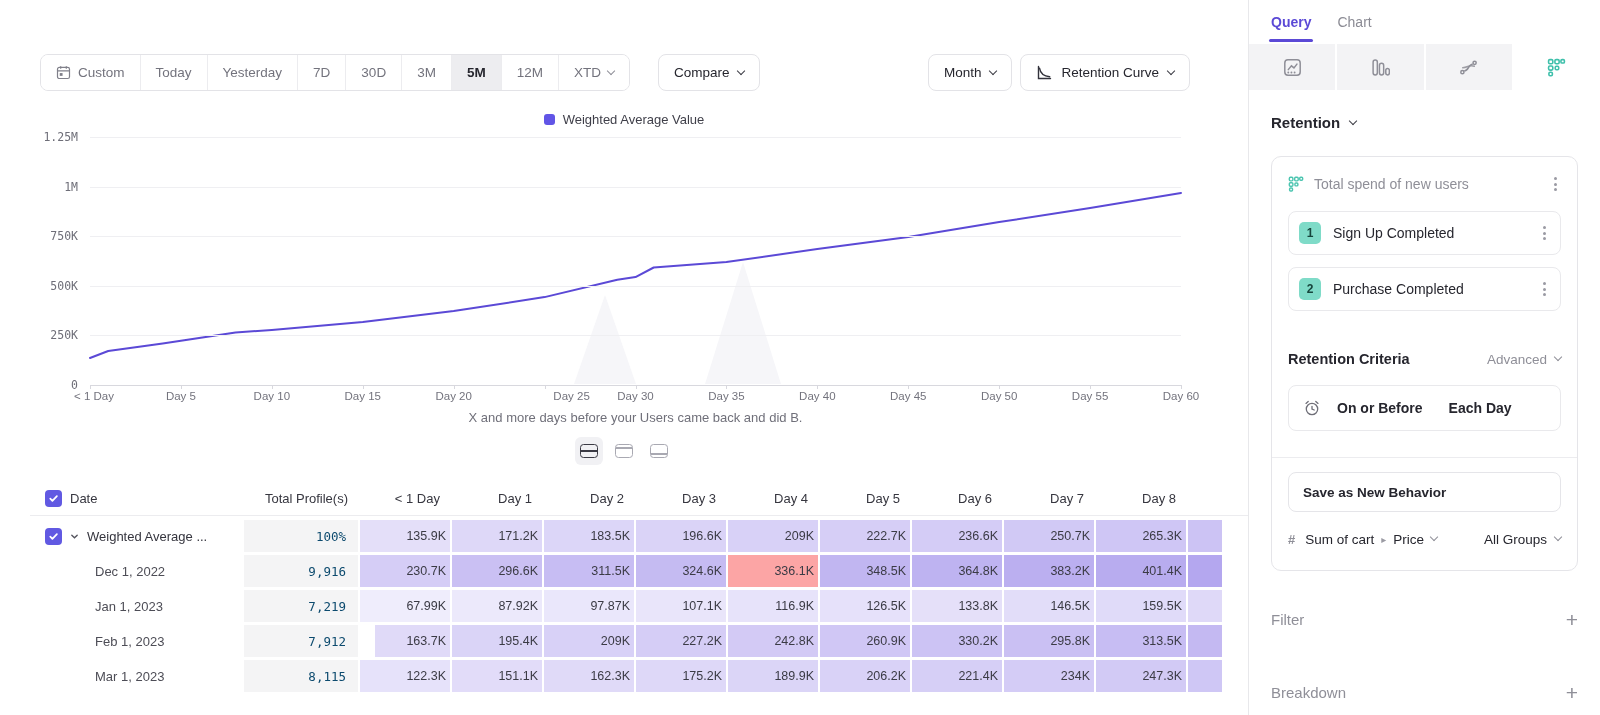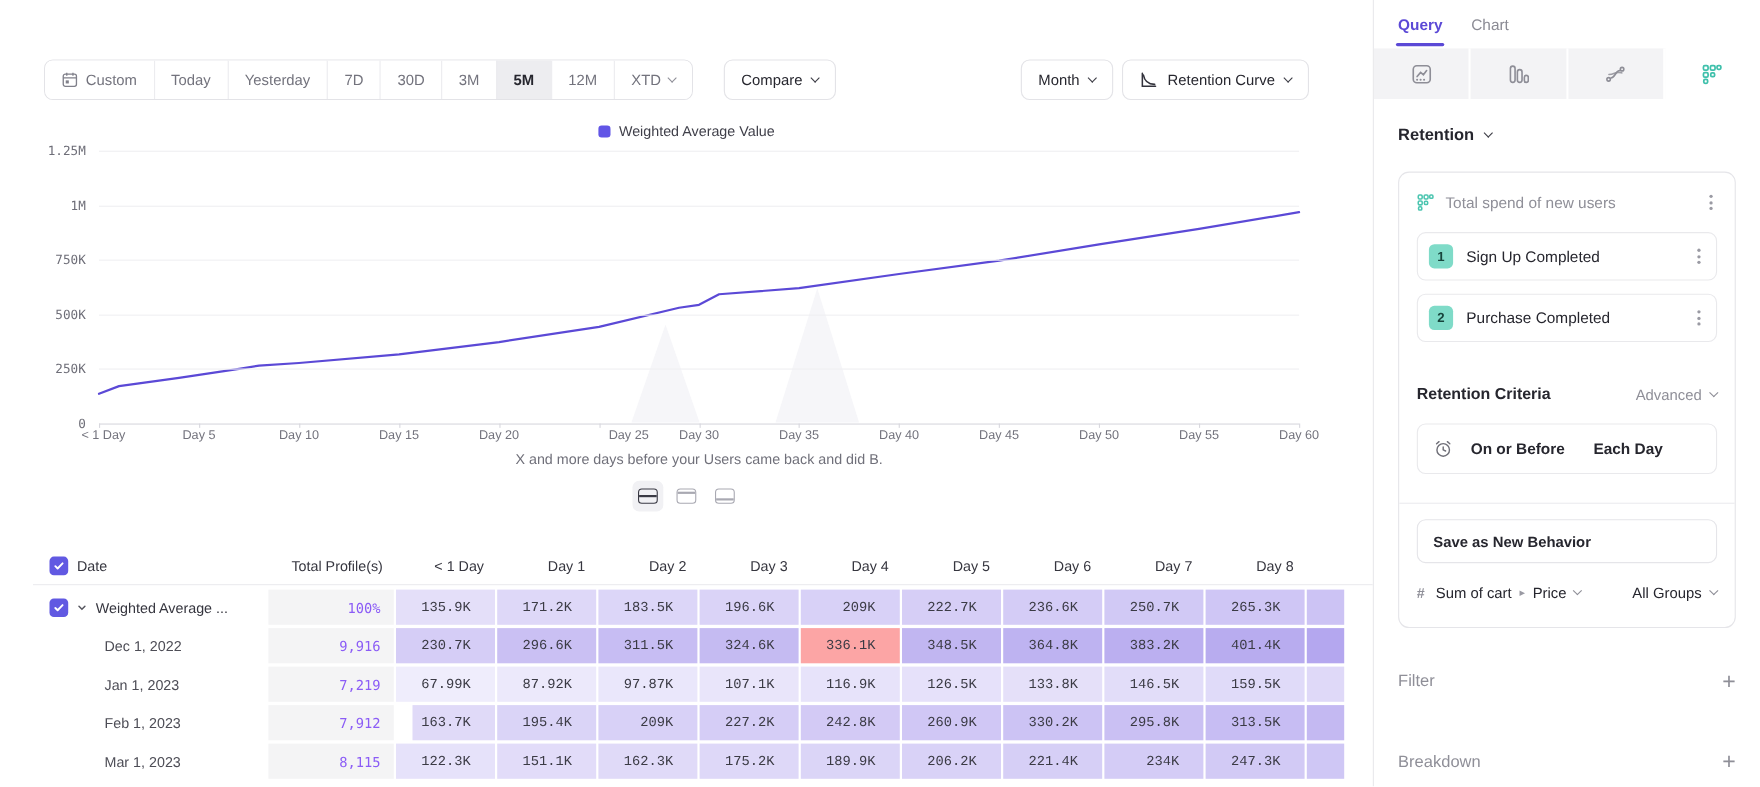--- a/index.html
+++ b/index.html
@@ -48,37 +48,37 @@
   .ltg.active{background:#f1f1f4}
   .lt-ic{width:18px;height:14px;border:1.7px solid #a9a9b2;border-radius:3.5px;position:relative}
   .ltg.active .lt-ic{border-color:#3a3a44}
   .lt-ic i{position:absolute;left:0;right:0;height:1.7px;background:#a9a9b2}
   .ltg.active .lt-ic i{background:#3a3a44}
   .lt-mid i{top:calc(50% - 0.85px)}
   .lt-top i{top:2.2px}
   .lt-bot i{bottom:2.2px}
 
   
-  .rtable{position:absolute;top:498px;left:30px;width:1218px}
+  .rtable{position:absolute;top:482px;left:30px;width:1218px}
   .t-row{display:grid;grid-template-columns:212px 114px repeat(9,90px) 34px;column-gap:2px;
          height:32px;margin-bottom:3px}
   .t-row.t-head{height:34px;margin-bottom:4px;border-bottom:1px solid #ececef}
   .h-cell{display:flex;align-items:center;justify-content:flex-end;padding-right:10px;
           font-size:13px;color:#36363f;font-weight:500;white-space:nowrap}
   .h-date{justify-content:flex-start;padding-left:15px;gap:8px}
   .t-date{display:flex;align-items:center;gap:8px;padding-left:15px;white-space:nowrap}
   .cbx{width:17px;height:17px;border-radius:4px;background:#6159e2;display:inline-flex;
        align-items:center;justify-content:center;flex:none;cursor:pointer}
   .sp42{width:42px;flex:none}
   .rowchev{display:inline-flex;width:9px;flex:none;cursor:pointer}
   .rowlabel{font-size:13px;color:#4d4d56}
-  .t-total{font-family:"DejaVu Sans Mono",monospace;font-size:12.5px;color:#8b5cf6;background:#f4f4f5;
+  .t-total{font-family:"DejaVu Sans Mono",monospace;font-size:12.5px;color:#0c4a6e;background:#f4f4f5;
            display:flex;align-items:center;justify-content:flex-end;padding-right:12px}
-  .t-val{font-family:Liberation Mono, monospace;font-size:12.5px;color:#3b3b45;display:flex;
-         align-items:center;justify-content:flex-end;padding-right:22px}
+  .t-val{font-family:Liberation Sans, sans-serif;font-size:12.5px;color:#3b3b45;display:flex;
+         align-items:center;justify-content:flex-end;padding-right:4px}
 
   
   .sidebar{position:absolute;top:0;right:0;width:352px;height:715px;border-left:1px solid #e8e8eb;background:#fff}
   .sb-tabs{display:flex;gap:26px;padding-left:22px;height:44px;align-items:center}
   .sb-tab{font-size:14px;color:#8b8b94;position:relative;cursor:pointer;height:100%;
           display:flex;align-items:center;font-weight:500}
   .sb-tab.active{color:#5b49d6;font-weight:700}
   .sb-tab.active::after{content:"";position:absolute;left:-2px;right:-2px;bottom:2px;height:3px;
           border-radius:2px;background:#5b49d6}
   .icon-tabs{display:flex;height:46px}

